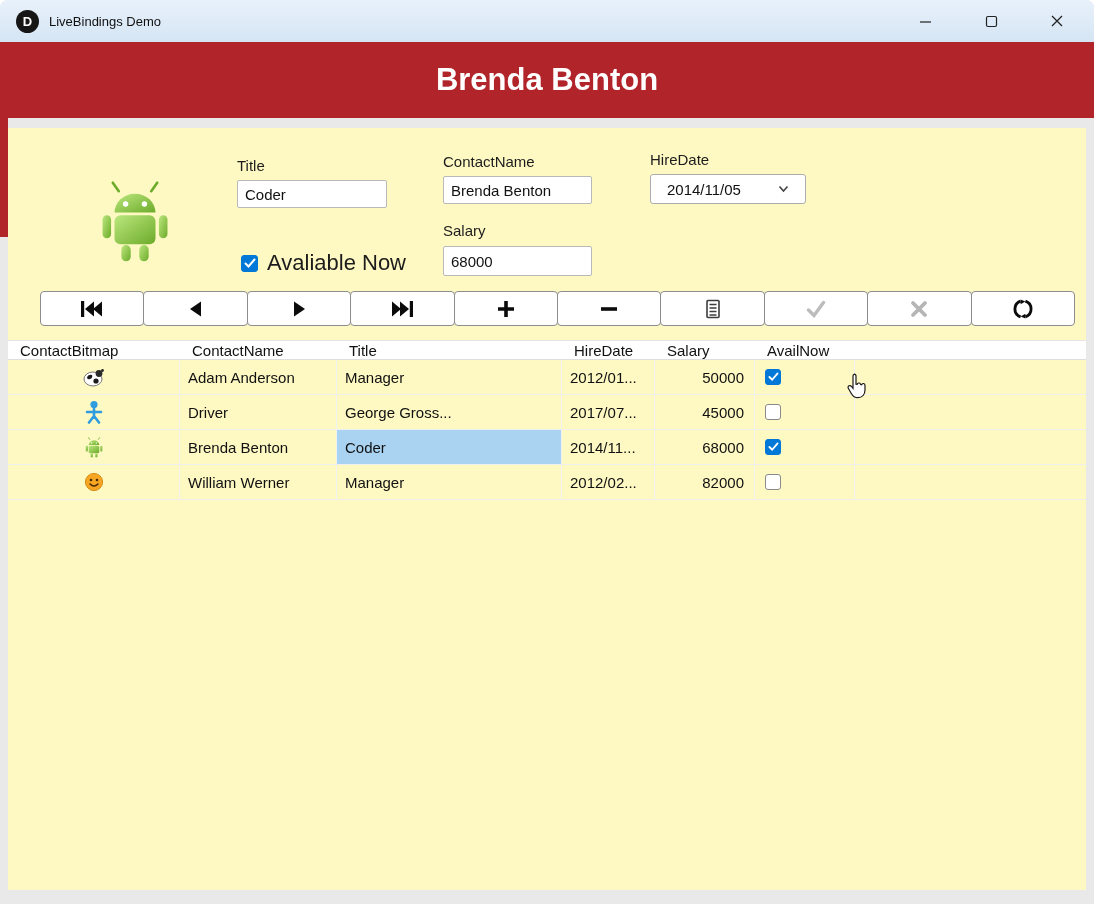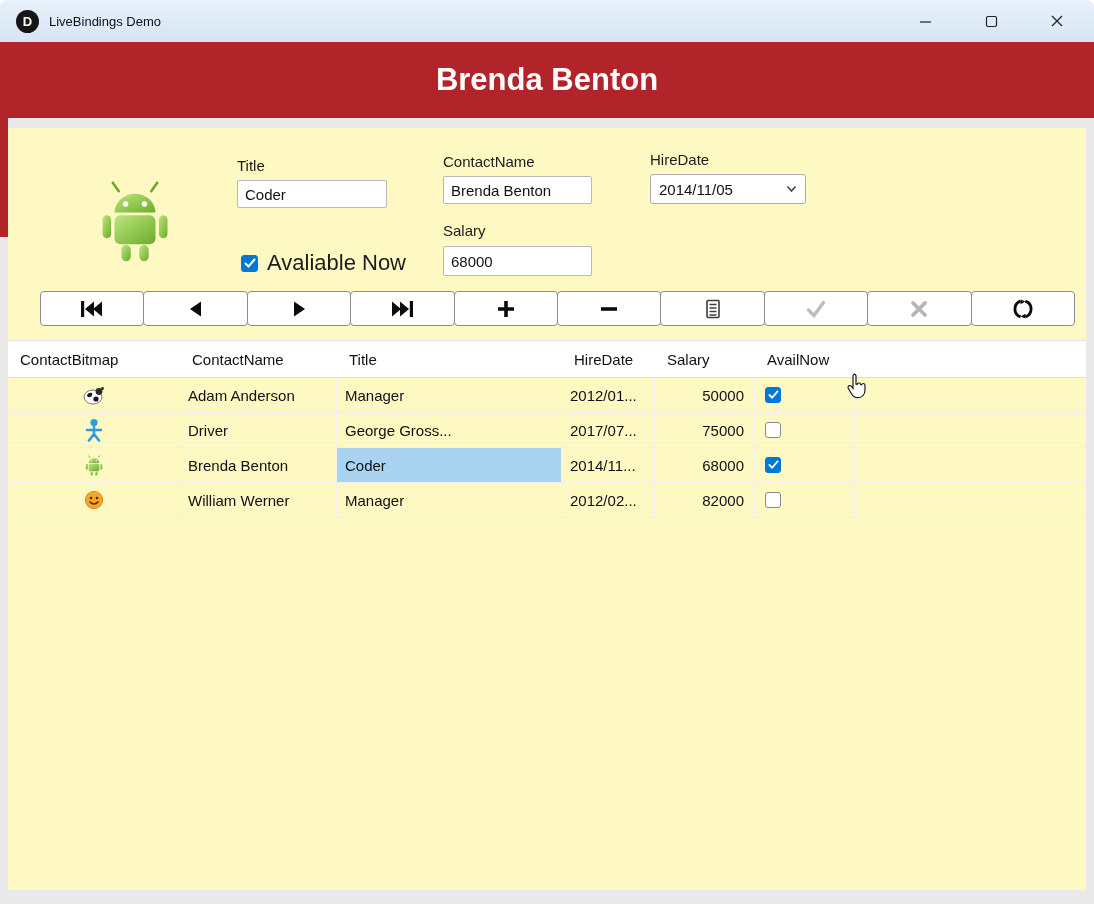--- a/index.html
+++ b/index.html
@@ -25,38 +25,38 @@
   .red-strip { position:absolute; left:0; top:118px; width:8px; height:119px; background:#b1242a; }
 
   
   .client { position:absolute; left:8px; top:128px; width:1078px; height:762px; background:#fef9c3; }
   .abs { position:absolute; }
   .lbl { font-size:15px; color:#1c1c1c; }
   .field { font-size:15px; color:#111; border:1px solid #b9b9b9; border-radius:2px;
     padding:3px 7px; background:#fff; outline:none;
     font-family:"Liberation Sans","DejaVu Sans",sans-serif; }
   .combo { border:1px solid #acacac; border-radius:3px; background:#fff; display:flex;
-    align-items:center; font-size:15px; color:#111; padding:0 8px; justify-content:space-between; }
+    align-items:center; font-size:15px; color:#111; padding:0 16px; justify-content:space-between; }
 
   .cb { width:17px; height:17px; border:1px solid #8a8a8a; border-radius:3px; background:#fff;
     display:flex; align-items:center; justify-content:center; }
   .cb svg { display:none; }
   .cb.checked { background:#0078d7; border-color:#0078d7; }
   .cb.checked svg { display:block; }
 
   
   .navigator { display:flex; }
   .nav-btn { flex:1 1 0; height:35px; background:#fff; border:1px solid #8d8d8d; border-radius:4px;
     margin-left:-1px; display:flex; align-items:center; justify-content:center; }
   .nav-btn:first-child { margin-left:0; }
 
   
   .grid { font-size:15px; color:#111; }
   .g-row, .g-head { display:grid; grid-template-columns:172px 157px 225px 93px 100px 100px auto; }
-  .g-head { height:38px; border-top:1px solid #e6e6e6; border-bottom:1px solid #dedede; align-items:center; }
+  .g-head { height:20px; border-top:1px solid #e6e6e6; border-bottom:1px solid #dedede; align-items:center; }
   .g-hcell { padding-left:12px; height:100%; display:flex; align-items:center; background:#fff; }
   .g-row { height:35px; border-bottom:1px solid #efefef; align-items:center; }
   .g-cell { padding-left:8px; height:100%; display:flex; align-items:center; border-right:1px solid #f2f2f2;
     white-space:nowrap; overflow:hidden; }
   .g-cell.bmp { justify-content:center; padding-left:0; }
   .g-cell.num { justify-content:flex-end; padding-right:10px; }
   .g-cell.selected { background:#a9d3f1; }
   .g-cell.chk .cb { width:16px; height:16px; margin-left:2px; }
   .g-cell.empty { border-right:none; }
 
@@ -244,21 +244,21 @@
       <div class="g-row">
         <div class="g-cell bmp">
           <svg width="22" height="24" viewBox="0 0 22 24">
               <circle cx="11" cy="4.6" r="3.6" fill="#2f9ce0"></circle>
               <path d="M11 9 V16 M4 12 H18 M11 16 L6 22.5 M11 16 L16 22.5" stroke="#2f9ce0" stroke-width="2.6" fill="none" stroke-linecap="round"></path>
             </svg>
         </div>
         <div class="g-cell">Driver</div>
         <div class="g-cell">George Gross...</div>
         <div class="g-cell">2017/07...</div>
-        <div class="g-cell num">75000</div>
+        <div class="g-cell num">45000</div>
         <div class="g-cell chk">
           <div class="cb">
             
           </div>
         </div>
         <div class="g-cell empty"></div>
       </div>
 
       <div class="g-row">
         <div class="g-cell bmp">

